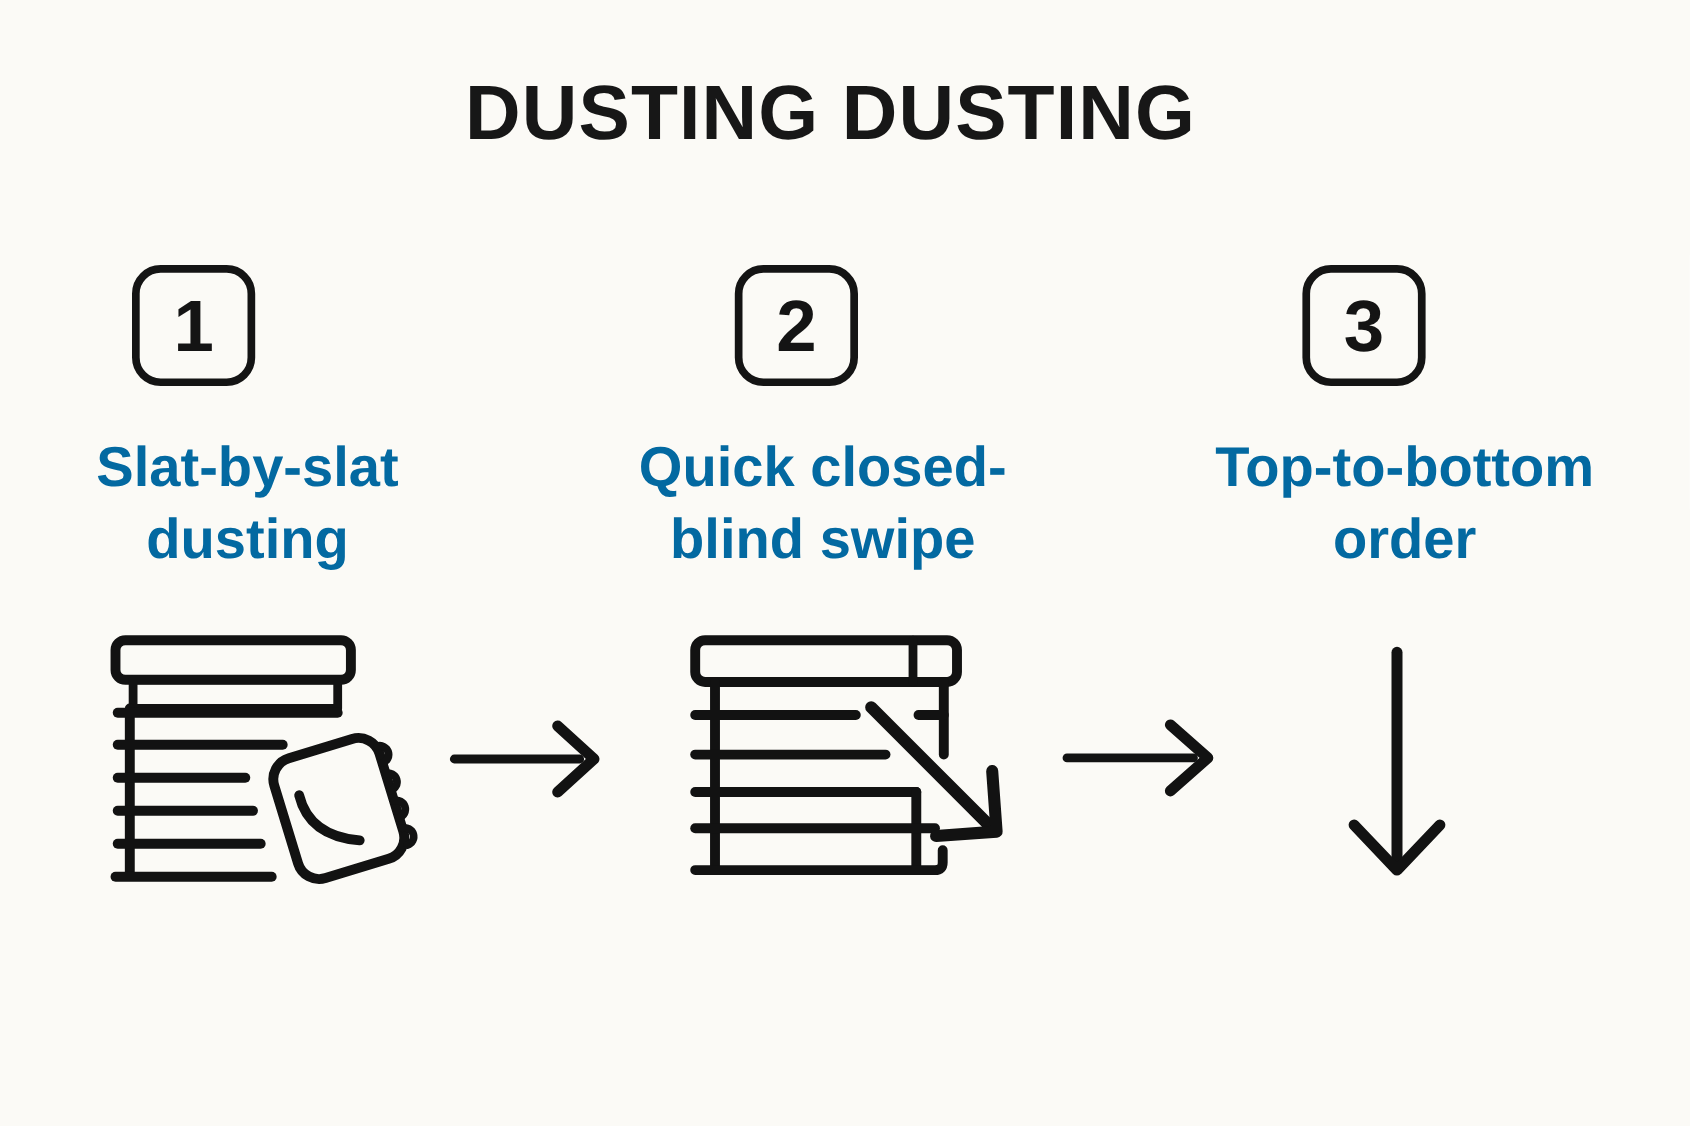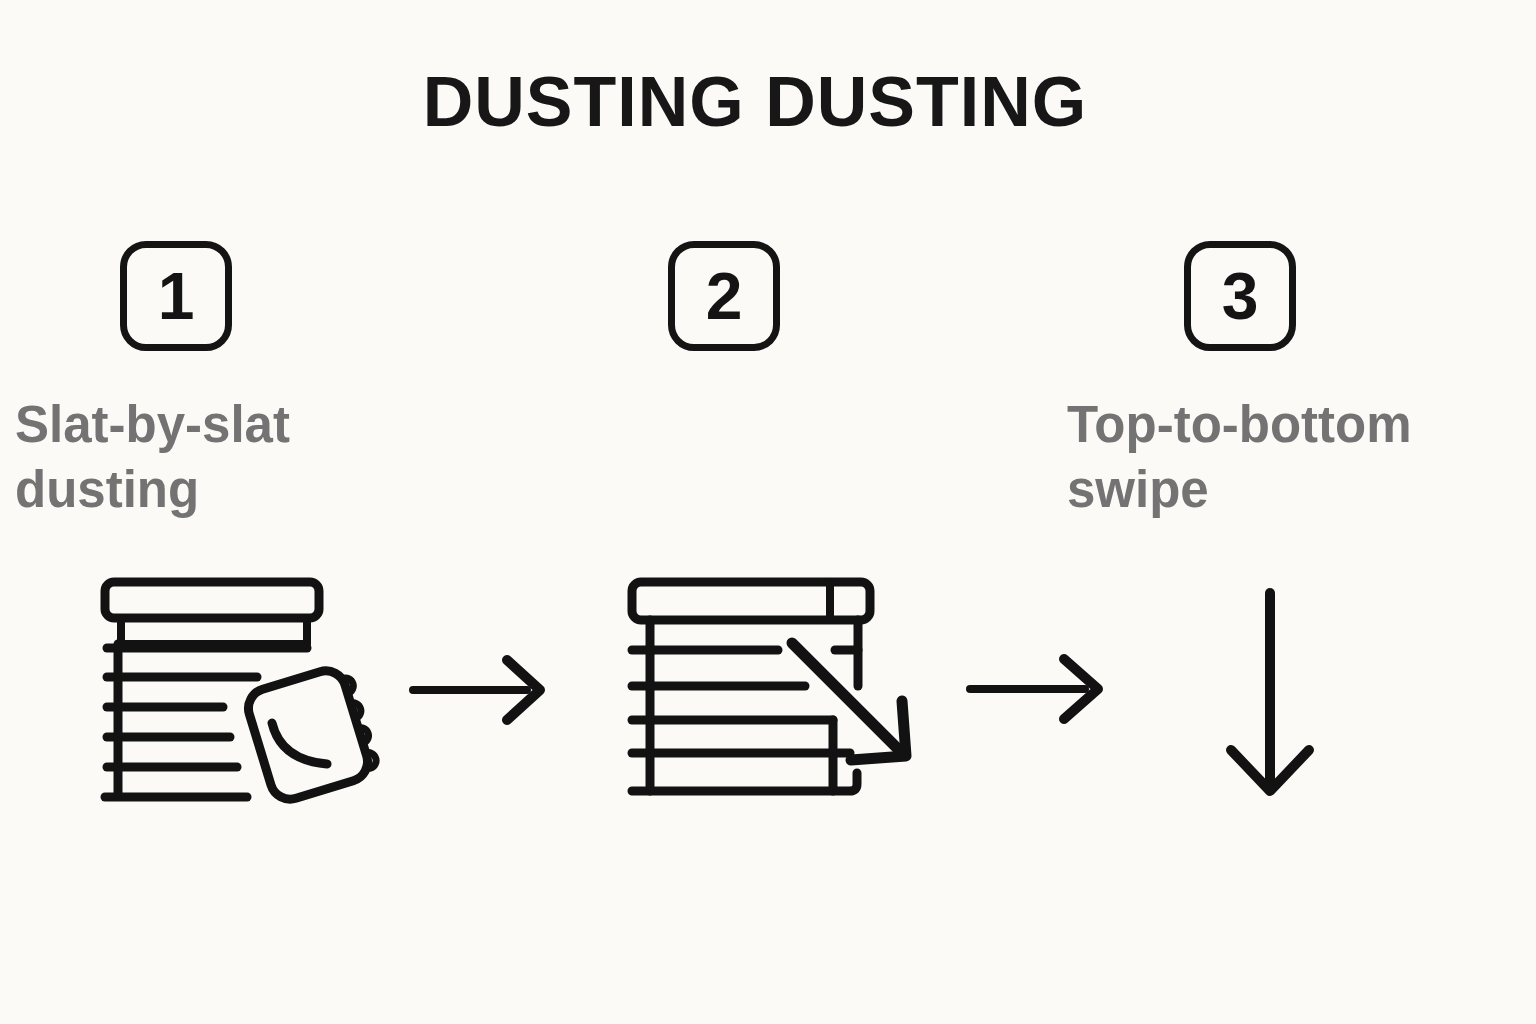--- a/index.html
+++ b/index.html
@@ -39,25 +39,25 @@
     justify-content: center;
   }
   .numbox span {
     font-size: 66px;
     font-weight: 700;
     color: #141414;
   }
   .step-label {
     position: absolute;
     width: 420px;
-    text-align: left;
+    text-align: center;
     font-size: 51px;
     font-weight: 700;
     line-height: 65px;
-    color: #737373;
+    color: #0369a1;
     white-space: pre-line;
   }
   .abs { position: absolute; }
   svg { display: block; }
   .stroke {
     fill: none;
     stroke: #121212;
     stroke-linecap: round;
     stroke-linejoin: round;
   }
@@ -72,26 +72,28 @@
 
   <div class="numbox" style="left:120px; top:241px;">
     <span>1</span>
   </div>
   <div class="step-label" style="left:15px; top:392px;">Slat-by-slat
 dusting</div>
 
   <div class="numbox" style="left:668px; top:241px;">
     <span>2</span>
   </div>
+  <div class="step-label" style="left:538px; top:392px;">Quick closed-
+blind swipe</div>
 
   <div class="numbox" style="left:1184px; top:241px;">
     <span>3</span>
   </div>
   <div class="step-label" style="left:1067px; top:392px;">Top-to-bottom
-swipe</div>
+order</div>
 
   <svg class="abs" style="left:85px; top:568px;" width="330" height="250" viewBox="0 0 330 250">
     <rect class="stroke" x="20" y="14" width="214" height="36" rx="9" stroke-width="9"></rect>
     <rect class="stroke" x="36" y="50" width="186" height="26" stroke-width="8"></rect>
     <line class="stroke" x1="33" y1="76" x2="33" y2="227" stroke-width="9"></line>
     <line class="stroke" x1="22" y1="80" x2="222" y2="80" stroke-width="9"></line>
     <line class="stroke" x1="22" y1="109" x2="172" y2="109" stroke-width="9"></line>
     <line class="stroke" x1="22" y1="139" x2="138" y2="139" stroke-width="9"></line>
     <line class="stroke" x1="22" y1="169" x2="145" y2="169" stroke-width="9"></line>
     <line class="stroke" x1="22" y1="199" x2="152" y2="199" stroke-width="9"></line>

